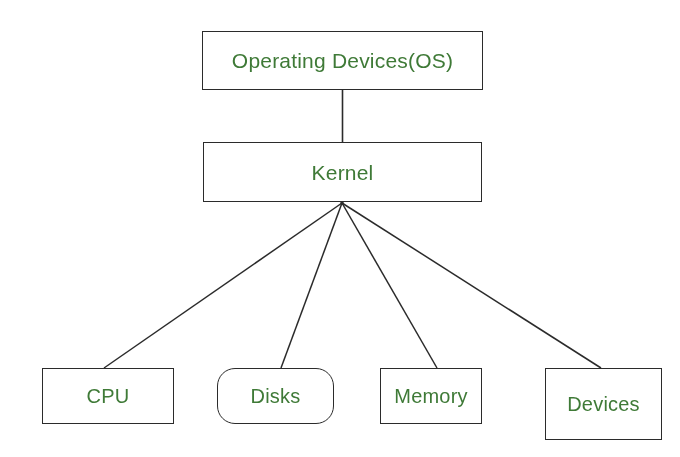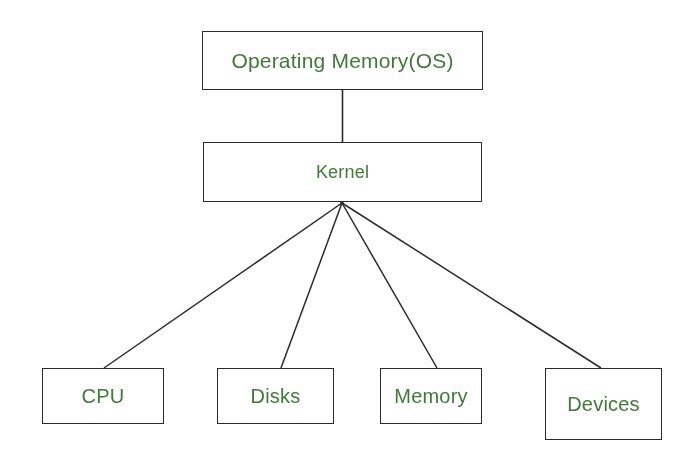--- a/index.html
+++ b/index.html
@@ -51,34 +51,35 @@
   }
   #node-os .node-label { font-size: 21px; }
 
   
   #node-kernel {
     left: 203px;
     top: 142px;
     width: 279px;
     height: 60px;
   }
-  #node-kernel .node-label { font-size: 18px; }
+  #node-kernel .node-label { font-size: 21px; }
 
   
   #node-cpu {
     left: 42px;
     top: 368px;
-    width: 122px;
+    width: 132px;
     height: 56px;
   }
   #node-disks {
     left: 217px;
     top: 368px;
     width: 117px;
     height: 56px;
+    border-radius: 18px;
   }
   #node-memory {
     left: 380px;
     top: 368px;
     width: 102px;
     height: 56px;
   }
   #node-devices {
     left: 545px;
     top: 368px;
@@ -103,21 +104,21 @@
 
     <line x1="342" y1="203" x2="104" y2="368" stroke="#2b2b2b" stroke-width="1.5"></line>
     <line x1="342" y1="203" x2="281" y2="368" stroke="#2b2b2b" stroke-width="1.5"></line>
     <line x1="342" y1="203" x2="437" y2="368" stroke="#2b2b2b" stroke-width="1.5"></line>
     <line x1="342" y1="203" x2="601" y2="368" stroke="#2b2b2b" stroke-width="1.5"></line>
 
     <circle cx="342" cy="203" r="1.8" fill="#2b2b2b"></circle>
   </svg>
 
   <div class="node" id="node-os">
-    <span class="node-label">Operating Memory(OS)</span>
+    <span class="node-label">Operating Devices(OS)</span>
   </div>
 
   <div class="node" id="node-kernel">
     <span class="node-label">Kernel</span>
   </div>
 
   <div class="node" id="node-cpu">
     <span class="node-label">CPU</span>
   </div>
 

